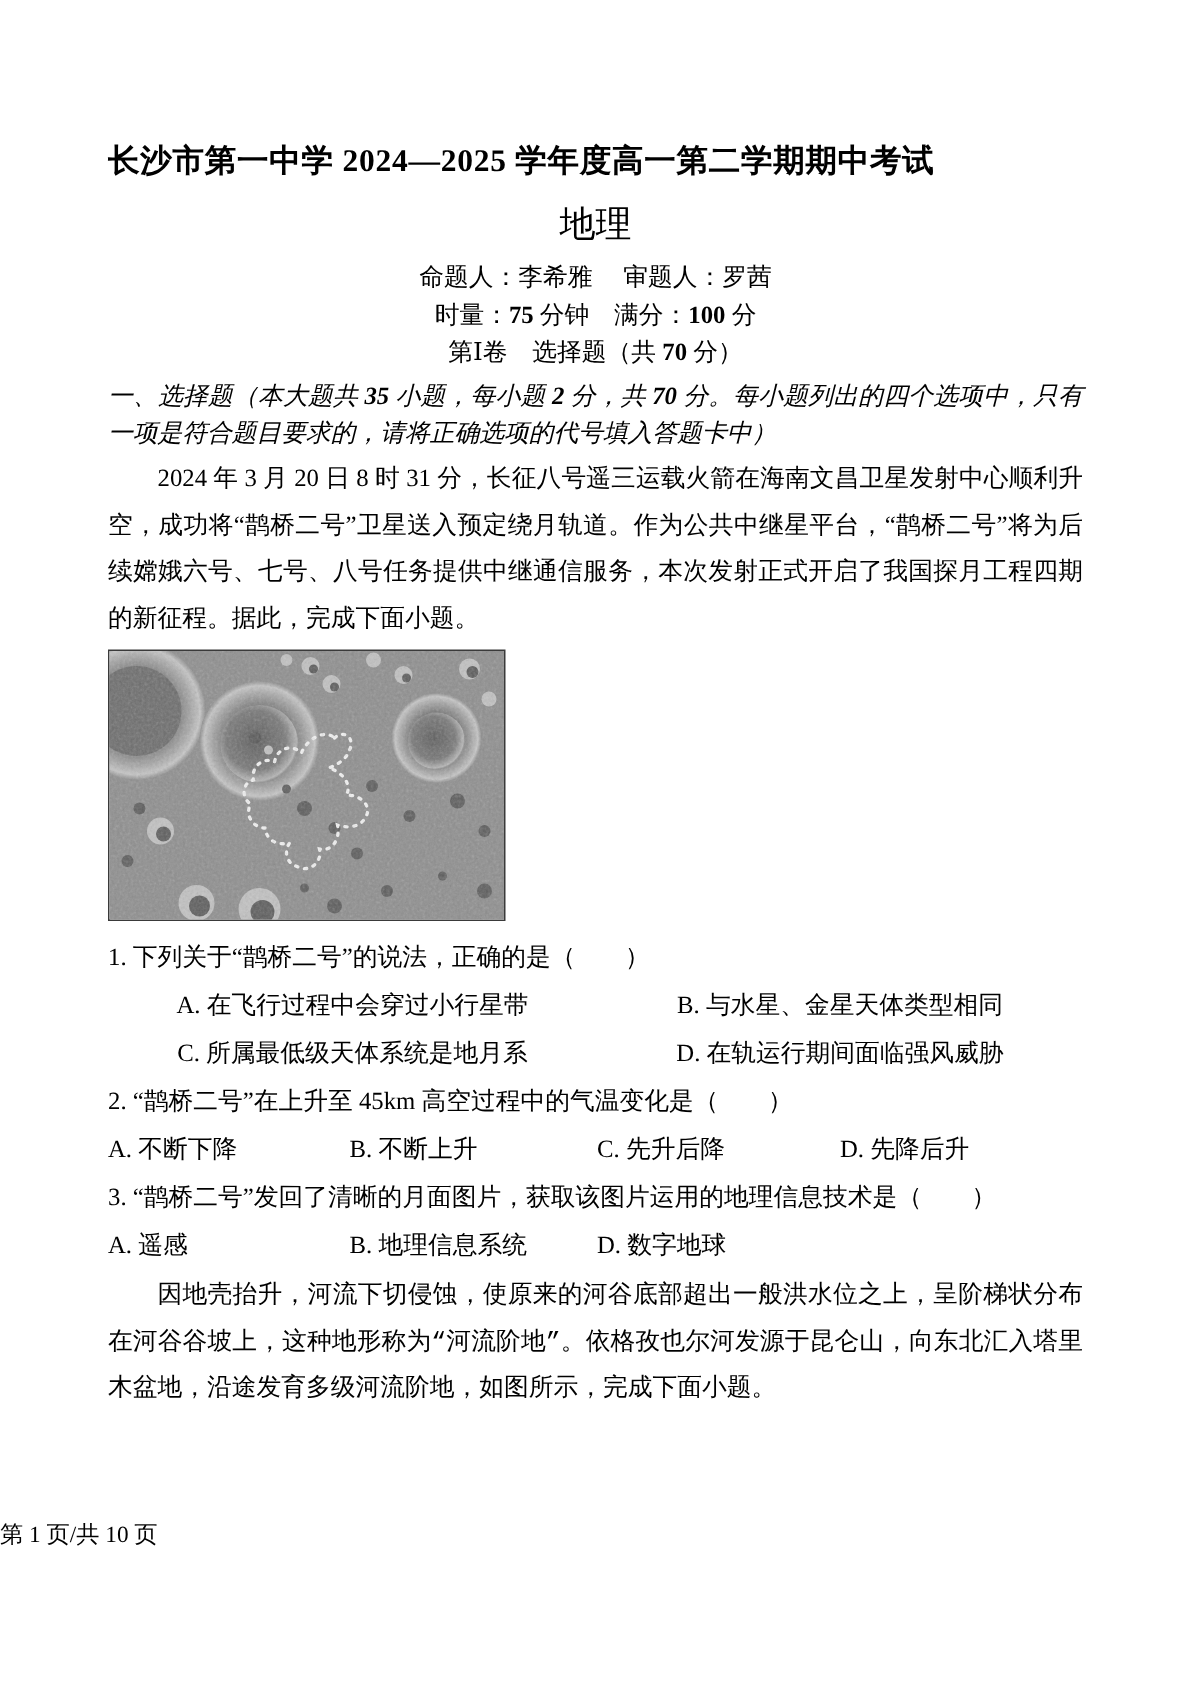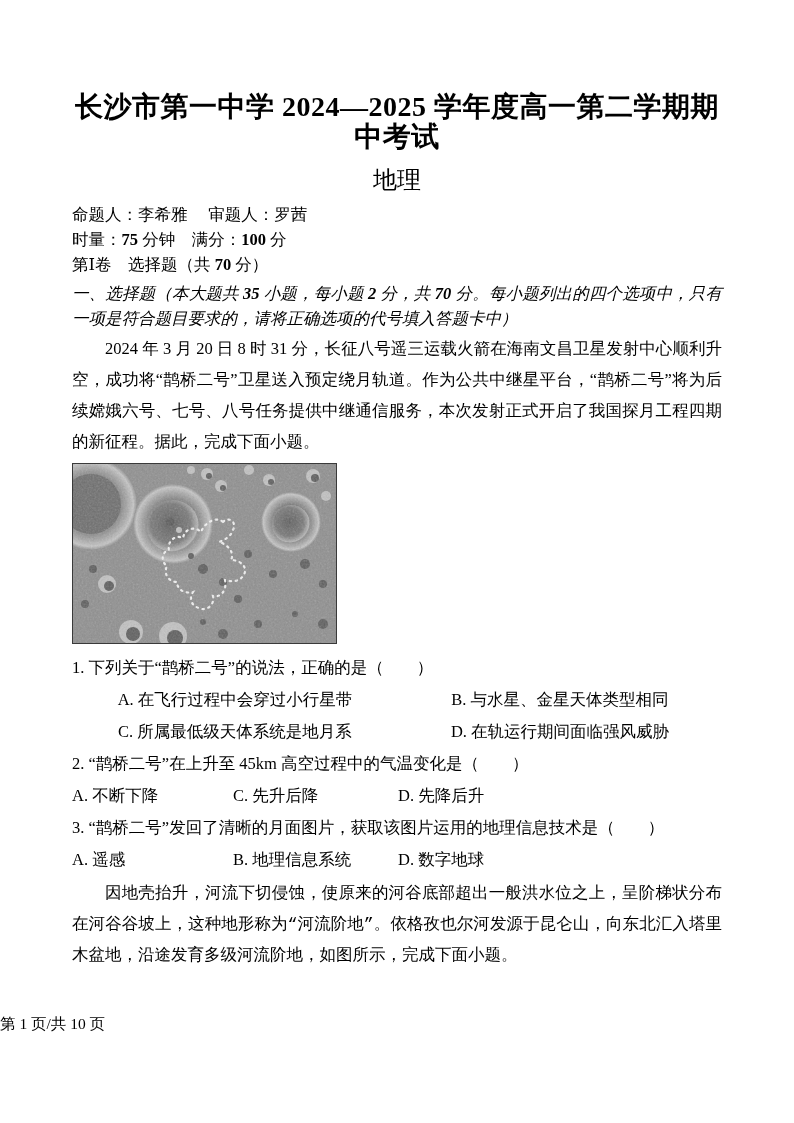--- a/index.html
+++ b/index.html
@@ -8,27 +8,27 @@
     width:794px;height:1123px;
     background:#ffffff;
     box-sizing:border-box;
     padding:92px 72px 0 72px;
     font-family:"Liberation Serif","DejaVu Serif",serif;
     font-size:16.5px;
     color:#000000;
     overflow:hidden;
   }
   .exam-title{
-    font-size:28px;font-weight:bold;text-align:center;line-height:30px;
+    font-size:21px;font-weight:bold;line-height:30px;
     letter-spacing:0.5px;
   }
   .exam-subject{
     font-size:24px;text-align:center;line-height:28px;margin-top:14px;
   }
-  .meta{text-align:left;line-height:25px;}
+  .meta{text-align:center;line-height:25px;}
   .meta.first{margin-top:8px;}
   .bold{font-weight:bold;}
   .instructions{
     line-height:25px;margin-top:4px;text-align:justify;font-style:italic;
   }
   .passage{
     line-height:31px;text-indent:2em;text-align:justify;margin-top:2px;
   }
   .passage.terrace{line-height:31px;margin-top:2px;font-family:Liberation Mono, monospace;}
   .figure-wrap{margin:6px 0 8px 0;}
@@ -148,20 +148,21 @@
   <div class="opts2">
     <span>A. 在飞行过程中会穿过小行星带</span>
     <span>B. 与水星、金星天体类型相同</span>
     <span>C. 所属最低级天体系统是地月系</span>
     <span>D. 在轨运行期间面临强风威胁</span>
   </div>
 
   <div class="qline">2. “鹊桥二号”在上升至 45km 高空过程中的气温变化是（　　）</div>
   <div class="opts4">
     <span>A. 不断下降</span>
+    <span>B. 不断上升</span>
     <span>C. 先升后降</span>
     <span>D. 先降后升</span>
   </div>
 
   <div class="qline">3. “鹊桥二号”发回了清晰的月面图片，获取该图片运用的地理信息技术是（　　）</div>
   <div class="opts4">
     <span>A. 遥感</span>
     <span>B. 地理信息系统</span>
     <span>D. 数字地球</span>
   </div>

